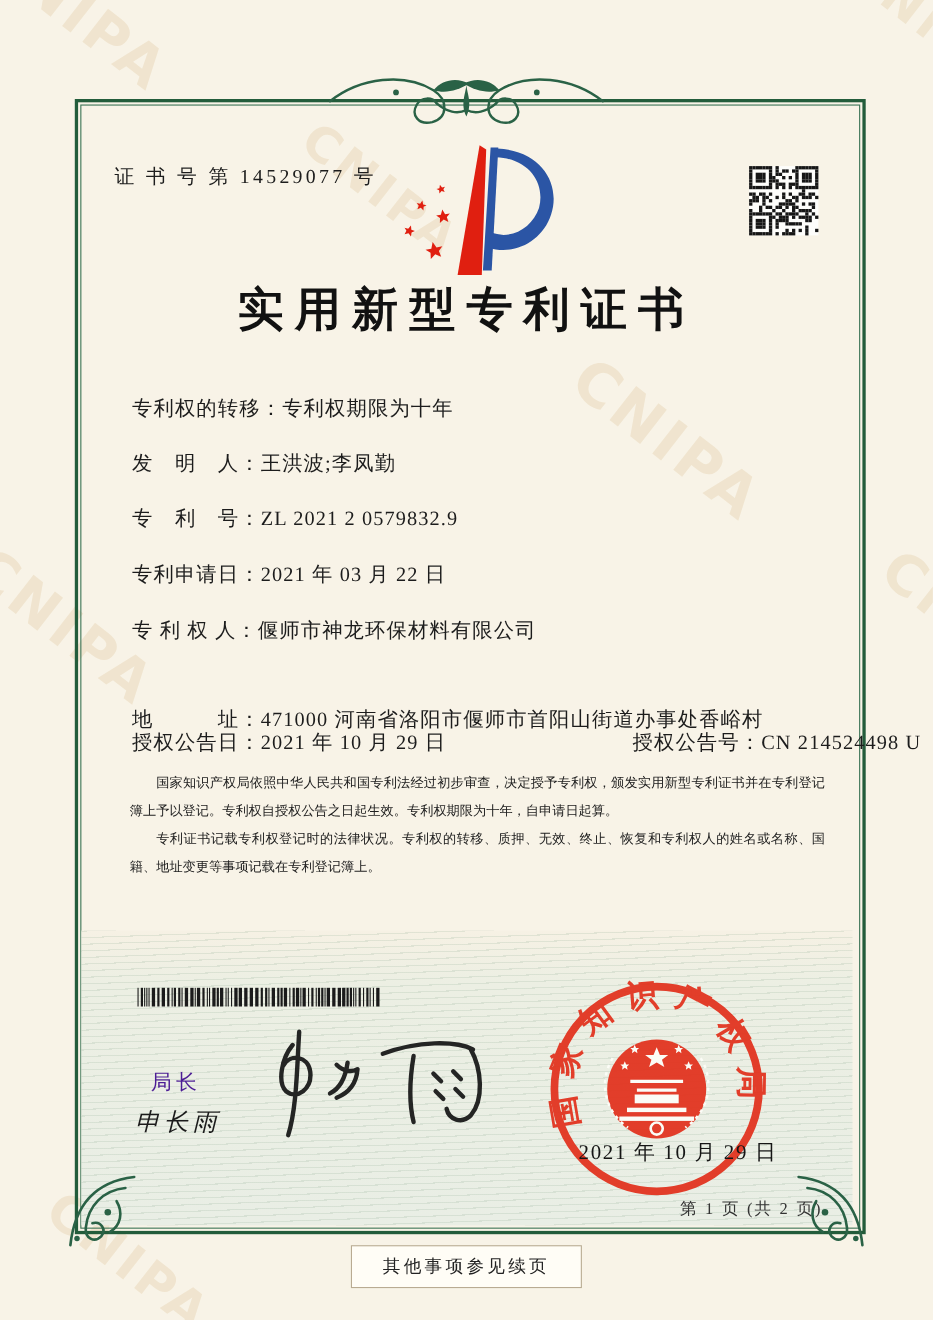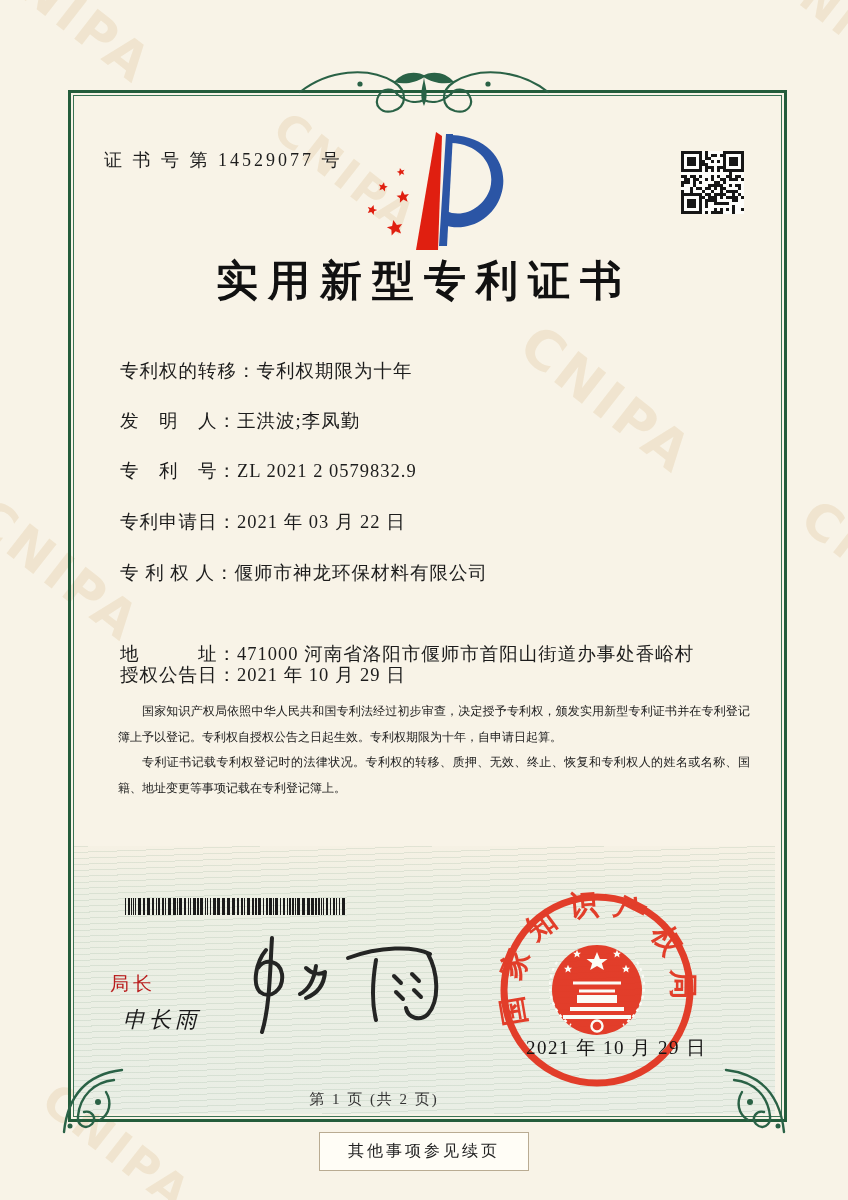--- a/index.html
+++ b/index.html
@@ -33,29 +33,29 @@
   .grant-no{position:absolute;left:455px;top:0;}
   
   .paras{position:absolute;left:118px;top:699px;width:632px;font-size:12px;
          line-height:25.5px;color:#202020;text-align:justify;}
   .paras p{margin:0;text-indent:2em;}
   
   .barcode{position:absolute;left:125px;top:898px;width:228px;height:17px;
            display:flex;align-items:stretch;}
   .barcode i{display:block;background:#1b1b1b;height:100%;}
   
-  .signer-title{position:absolute;left:110px;top:971px;font-size:19px;letter-spacing:4px;color:#b91c1c;}
+  .signer-title{position:absolute;left:137px;top:971px;font-size:19px;letter-spacing:4px;color:#4c1d95;}
   .signer-name{position:absolute;left:123px;top:1005px;font-size:22px;letter-spacing:4px;color:#1b1b1b;font-style:italic;}
   .signature{position:absolute;left:228px;top:928px;}
   
   .seal{position:absolute;left:497px;top:890px;opacity:.94;}
   .seal-date{position:absolute;left:526px;top:1035px;font-size:19px;letter-spacing:1.5px;
              color:#151515;white-space:nowrap;}
   
-  .page-label{position:absolute;left:0;top:1090px;width:748px;text-align:center;
+  .page-label{position:absolute;left:0;top:1090px;width:748px;text-align:right;
               font-size:15px;letter-spacing:2px;color:#333;}
   .note-box{position:absolute;left:50%;top:1132px;transform:translateX(-50%);
             background:#fffdf6;border:1px solid #b9ab92;padding:8px 28px;
             font-size:16px;letter-spacing:3px;color:#222;}
   .ornament{position:absolute;pointer-events:none;}
 </style>
 </head>
 <body>
 
 <span class="wm" style="left:-28px;top:-18px;font-size:52px;">CNIPA</span>
@@ -589,20 +589,23 @@
   <span class="field-label">专利申请日：</span><span class="field-value">2021 年 03 月 22 日</span>
 </div>
 <div class="field-row" style="top:560px;">
   <span class="field-label">专 利 权 人：</span><span class="field-value">偃师市神龙环保材料有限公司</span>
 </div>
 <div class="field-row" style="top:611px;margin-top:30px;">
   <span class="field-label">地　　　址：</span><span class="field-value">471000 河南省洛阳市偃师市首阳山街道办事处香峪村</span>
 </div>
 <div class="field-row" style="top:662px;width:660px;">
   <span class="field-label">授权公告日：</span><span class="field-value">2021 年 10 月 29 日</span>
+  <span class="grant-no">
+    <span class="field-label" style="min-width:0;">授权公告号：</span><span class="field-value">CN 214524498 U</span>
+  </span>
 </div>
 
 <div class="paras">
   <p>国家知识产权局依照中华人民共和国专利法经过初步审查，决定授予专利权，颁发实用新型专利证书并在专利登记簿上予以登记。专利权自授权公告之日起生效。专利权期限为十年，自申请日起算。</p>
   <p>专利证书记载专利权登记时的法律状况。专利权的转移、质押、无效、终止、恢复和专利权人的姓名或名称、国籍、地址变更等事项记载在专利登记簿上。</p>
 </div>
 
 <div class="barcode">
     <i style="width: 1px; margin-right: 2px;"></i>
     <i style="width: 2px; margin-right: 1px;"></i>

